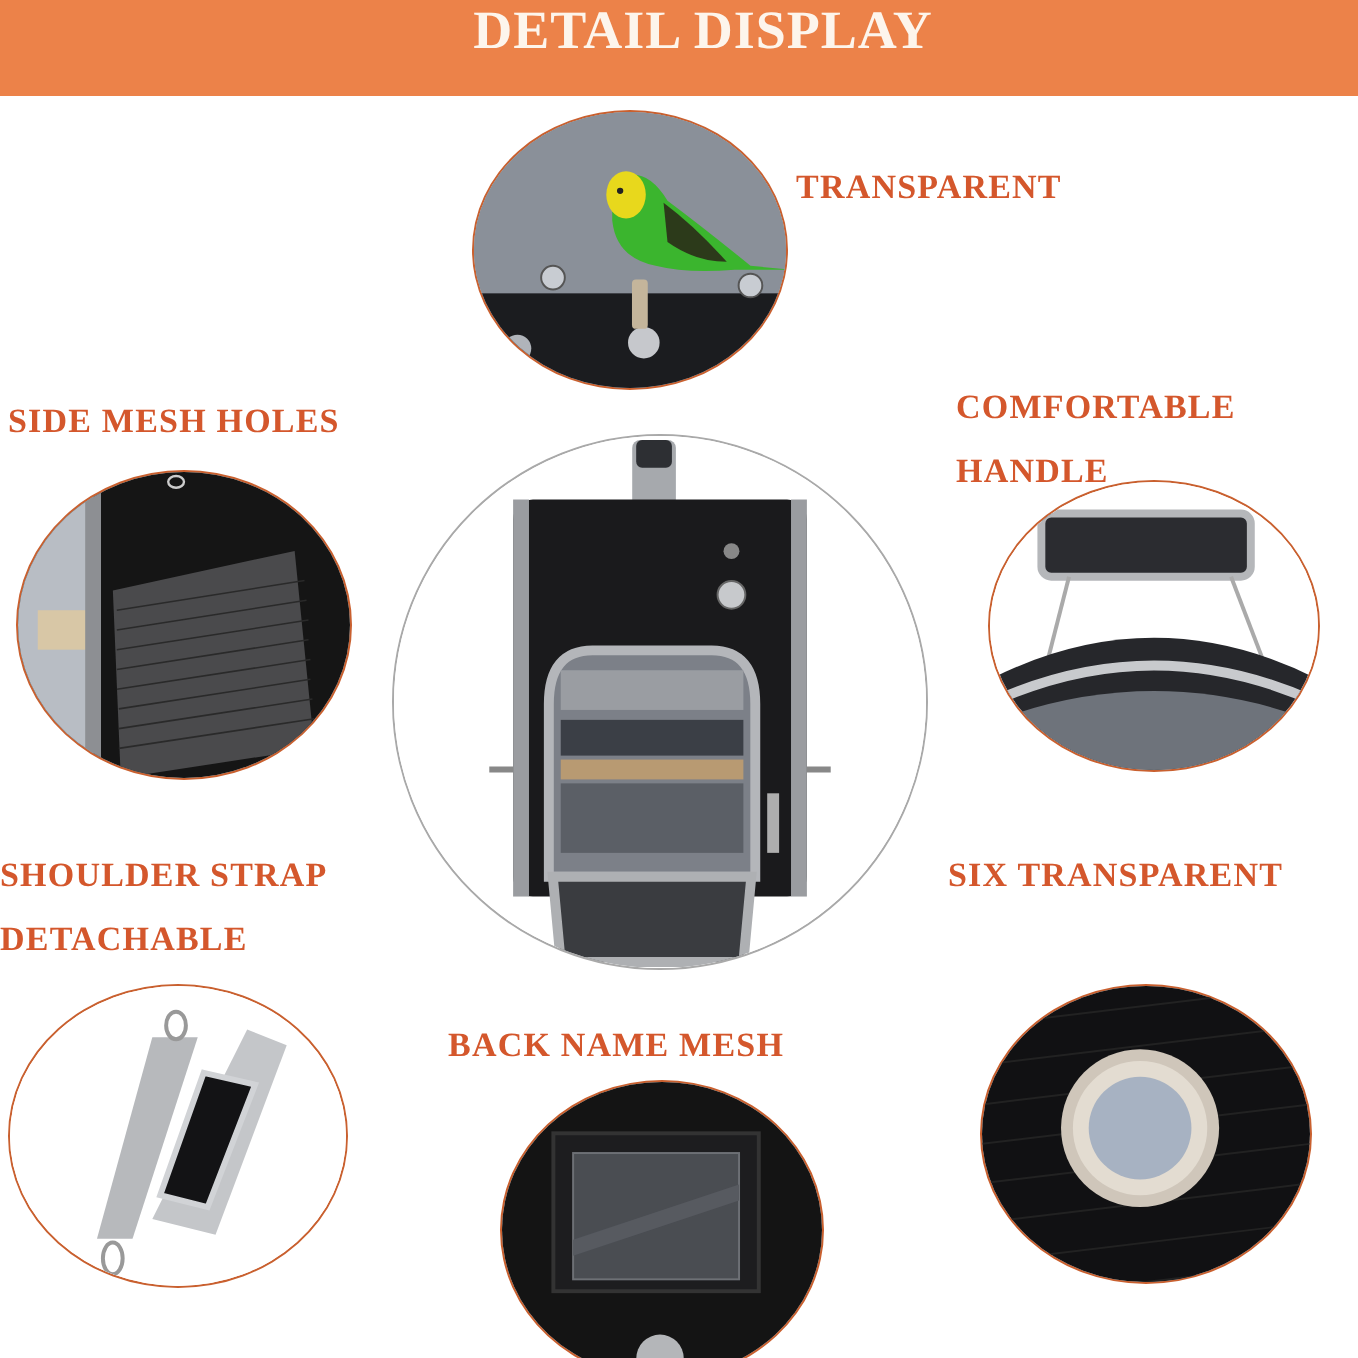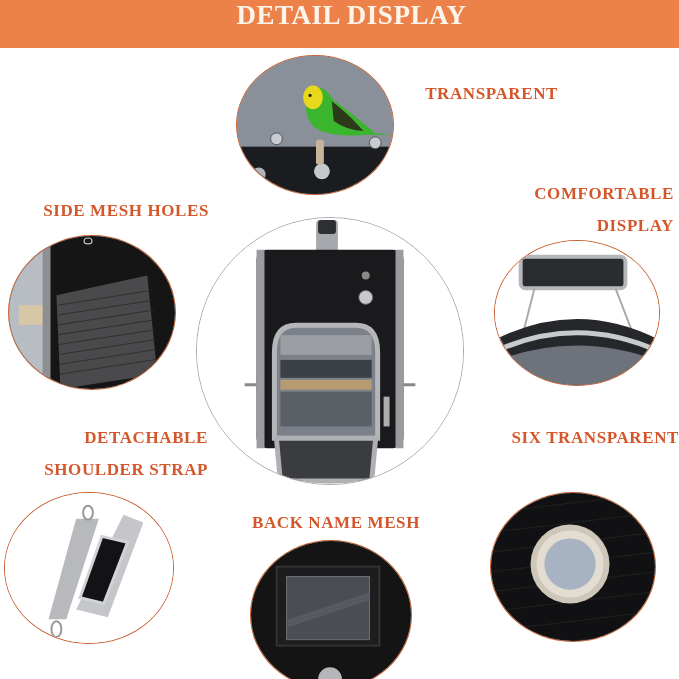--- a/index.html
+++ b/index.html
@@ -1,19 +1,19 @@
 <!DOCTYPE html>
 <html><head>
 <meta charset="utf-8">
 <style>
   html,body{margin:0;padding:0;background:#ffffff;}
   body{width:679px;height:679px;position:relative;overflow:hidden;font-family:"Liberation Serif","DejaVu Serif",serif;}
   .banner{position:absolute;left:0;top:0;width:679px;height:48px;background:#ec8249;display:flex;align-items:flex-start;justify-content:center;padding-left:12px;}
   .banner-title{color:#fdf5ec;font-weight:bold;font-size:27px;letter-spacing:0.5px;font-family:"Liberation Serif",serif;}
-  .label{position:absolute;color:#d4572c;font-weight:bold;font-size:17px;text-align:right;line-height:32px;letter-spacing:0.6px;font-family:"Liberation Serif",serif;white-space:nowrap;}
+  .label{position:absolute;color:#d4572c;font-weight:bold;font-size:17px;text-align:left;line-height:32px;letter-spacing:0.6px;font-family:"Liberation Serif",serif;white-space:nowrap;}
   .circle{position:absolute;border-radius:50%;overflow:hidden;border:1.5px solid #c9602f;box-sizing:border-box;}
   .circle svg{display:block;width:100%;height:100%;}
   .big-circle{position:absolute;border-radius:50%;border:1px solid #a9a9a9;box-sizing:border-box;overflow:hidden;background:#fff;}
   .big-circle svg{display:block;width:100%;height:100%;}
 </style>
 </head>
 <body>
 
 <div class="banner">
   <span class="banner-title">DETAIL DISPLAY</span>
@@ -79,39 +79,39 @@
     <rect x="84" y="143" width="92" height="18" fill="#3b3f46"></rect>
     <rect x="84" y="163" width="92" height="10" fill="#b89a72"></rect>
     <rect x="84" y="175" width="92" height="35" fill="#5b5f66"></rect>
     <path d="M80 222 L180 222 L176 265 L84 265 Z" fill="#3a3c40" stroke="#aeb0b3" stroke-width="5"></path>
     <rect x="188" y="180" width="6" height="30" fill="#aeaeae"></rect>
     <line x1="48" y1="168" x2="60" y2="168" stroke="#888" stroke-width="3"></line>
     <line x1="208" y1="168" x2="220" y2="168" stroke="#888" stroke-width="3"></line>
   </svg>
 </div>
 
-<div class="label" style="left:478px;top:178px;width:196px;">
+<div class="label" style="left:478px;top:188px;width:196px;">
   <div>COMFORTABLE</div>
-  <div>DISPLAY</div>
+  <div>HANDLE</div>
 </div>
 <div class="circle" style="left:494px;top:240px;width:166px;height:146px;">
   <svg viewBox="0 0 166 146" preserveAspectRatio="none">
     <rect width="166" height="146" fill="#fff"></rect>
     <rect x="26" y="16" width="106" height="32" rx="5" fill="#2b2c30" stroke="#b5b7ba" stroke-width="4"></rect>
     <line x1="40" y1="48" x2="28" y2="95" stroke="#aaa" stroke-width="2"></line>
     <line x1="122" y1="48" x2="140" y2="95" stroke="#aaa" stroke-width="2"></line>
     <path d="M0 100 Q83 58 166 100 L166 146 L0 146 Z" fill="#26272b"></path>
     <path d="M0 112 Q83 74 166 112" stroke="#c8cacd" stroke-width="5" fill="none"></path>
     <path d="M0 122 Q83 90 166 122 L166 146 L0 146 Z" fill="#6e737b"></path>
   </svg>
 </div>
 
 <div class="label" style="left:0px;top:422px;width:208px;">
+  <div>SHOULDER STRAP</div>
   <div>DETACHABLE</div>
-  <div>SHOULDER STRAP</div>
 </div>
 <div class="circle" style="left:4px;top:492px;width:170px;height:152px;">
   <svg viewBox="0 0 170 152" preserveAspectRatio="none">
     <rect width="170" height="152" fill="#fff"></rect>
     <path d="M72 26 L95 26 L62 128 L44 128 Z" fill="#b7b9bc"></path>
     <ellipse cx="84" cy="20" rx="5" ry="7" fill="none" stroke="#999" stroke-width="2"></ellipse>
     <ellipse cx="52" cy="138" rx="5" ry="8" fill="none" stroke="#999" stroke-width="2"></ellipse>
     <path d="M120 22 L140 30 L104 126 L72 118 Z" fill="#c4c6c9"></path>
     <path d="M98 44 L124 50 L100 112 L76 106 Z" fill="#131315" stroke="#d1d3d6" stroke-width="3"></path>
   </svg>

